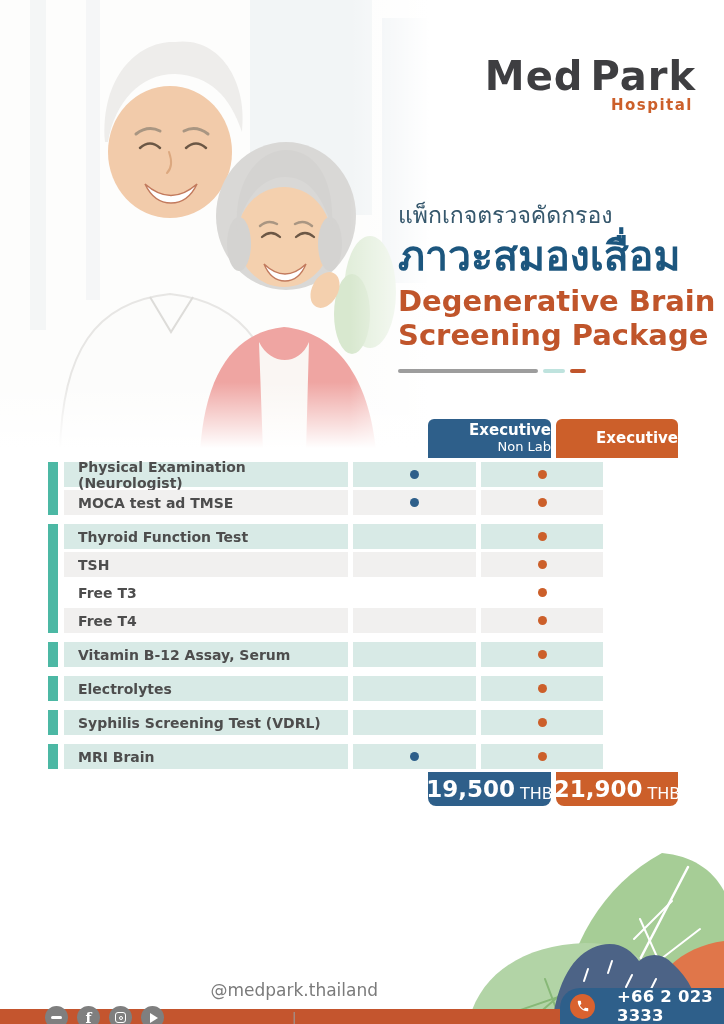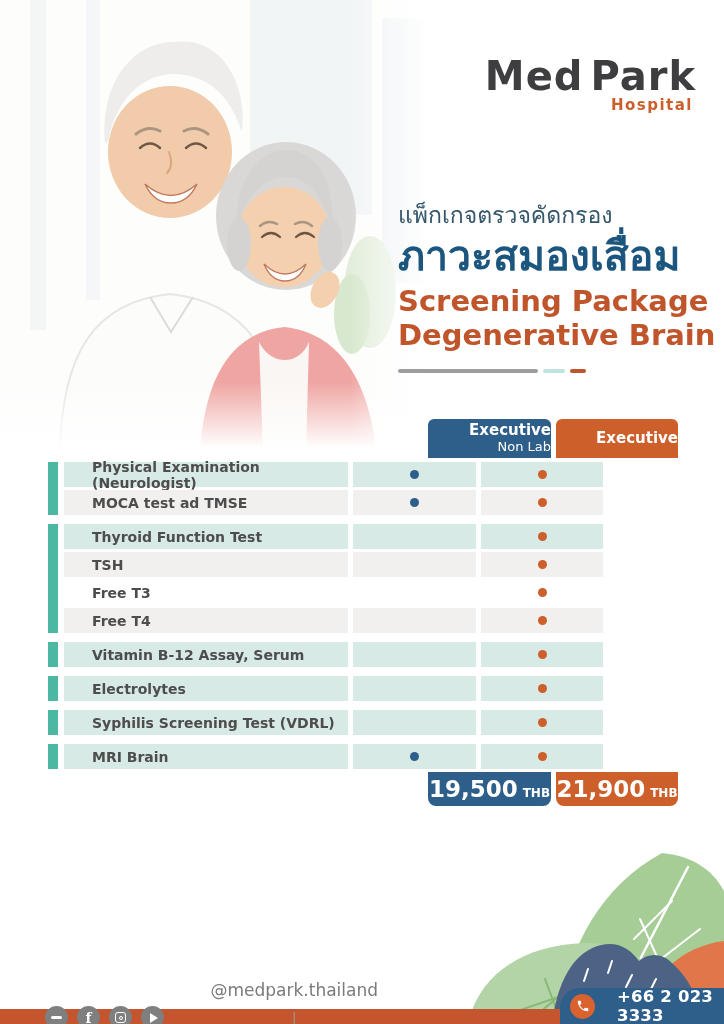--- a/index.html
+++ b/index.html
@@ -46,37 +46,37 @@
   .hdr-exec{width:122px;background:var(--orange);}
   .hdr .h-label{font-size:15px;font-weight:700;line-height:1.1;}
   .hdr .h-sub{font-size:13px;line-height:1.2;}
   .t-groups{margin-top:4px;}
   .group{position:relative;padding-left:16px;margin-bottom:9px;}
   .group:last-child{margin-bottom:3px;}
   .group::before{content:"";position:absolute;left:0;top:0;bottom:0;width:10px;background:var(--teal-bar);}
   .row{display:flex;gap:5px;margin-bottom:3px;}
   .row:last-child{margin-bottom:0;}
   .cell{height:25px;display:flex;align-items:center;}
-  .cell-label{width:284px;padding-left:28px;font-size:14px;color:var(--row-text);font-weight:600;}
+  .cell-label{width:284px;padding-left:14px;font-size:14px;color:var(--row-text);font-weight:600;}
   .row.bold .cell-label{font-weight:700;}
   .cell-dot{justify-content:center;}
   .cell-c1{width:123px;}
   .cell-c2{width:122px;}
   .shade-teal{background:var(--teal-row);}
   .shade-gray{background:var(--gray-row);}
   .shade-white{background:#fff;}
   .dot{width:9px;height:9px;border-radius:50%;}
   .dot-blue{background:var(--blue);}
   .dot-orange{background:var(--orange);}
   .price-row{display:flex;gap:5px;margin-left:380px;}
   .price{height:34px;display:flex;align-items:center;justify-content:center;color:#fff;border-radius:0 0 8px 8px;}
   .price-nonlab{width:123px;background:var(--blue);}
   .price-exec{width:122px;background:var(--orange);}
   .price .amount{font-size:23px;font-weight:700;}
-  .price .cur{font-size:12px;font-weight:700;margin-left:5px;margin-top:8px;}
+  .price .cur{font-size:16px;font-weight:400;margin-left:5px;margin-top:8px;}
 
   
   .note{position:absolute;left:45px;top:844px;font-size:16px;font-weight:600;color:var(--note-orange);letter-spacing:.3px;}
 
   
   .decor{position:absolute;left:0;bottom:0;width:724px;height:175px;pointer-events:none;}
 
   
   .footer{position:absolute;left:45px;top:980px;display:flex;align-items:center;gap:9px;}
   .s-icon{width:23px;height:23px;border-radius:50%;background:var(--social);display:flex;align-items:center;justify-content:center;color:#fff;flex:0 0 auto;}
@@ -145,22 +145,22 @@
 
   <div class="logo">
     <div class="logo-main"><span>Med</span><span class="gap"></span><span>Park</span></div>
     <div class="logo-sub">Hospital</div>
   </div>
 
   <div class="title-block">
     <div class="thai-small">แพ็กเกจตรวจคัดกรอง</div>
     <div class="thai-big">ภาวะสมองเสื่อม</div>
     <div class="eng-title">
+      <div>Degenerative Brain</div>
       <div>Screening Package</div>
-      <div>Degenerative Brain</div>
     </div>
     <div class="divider">
       <div class="bar bar-gray"></div>
       <div class="bar bar-teal"></div>
       <div class="bar bar-orange"></div>
     </div>
   </div>
 
   <div class="pkg-table">
     <div class="t-header">

